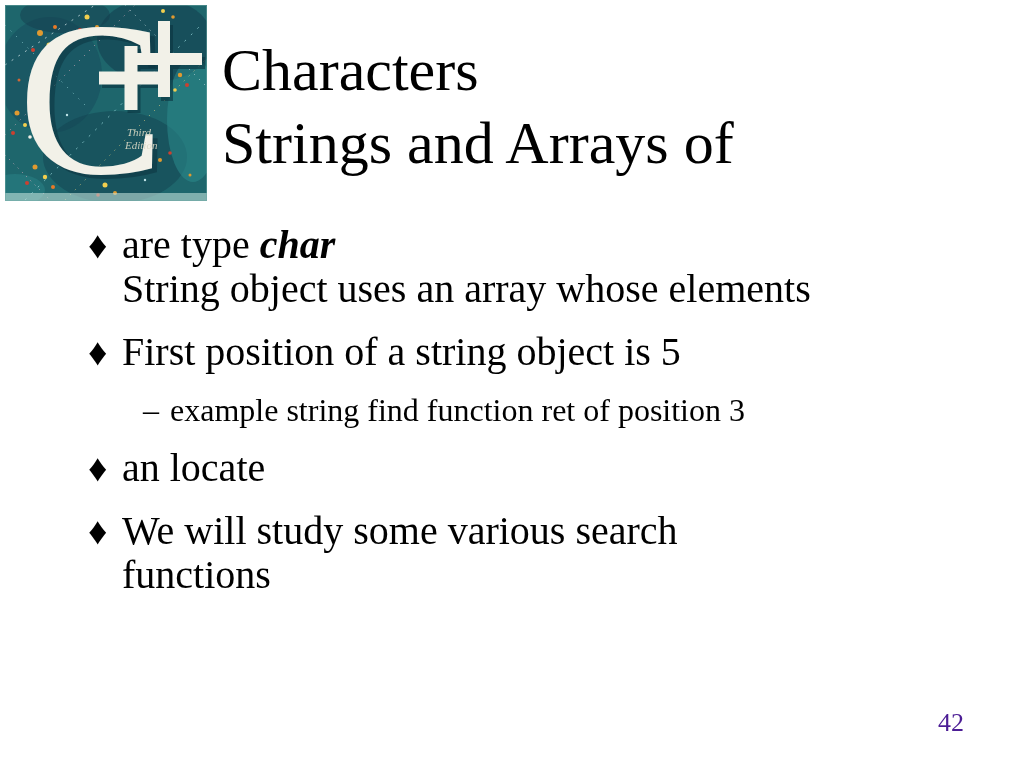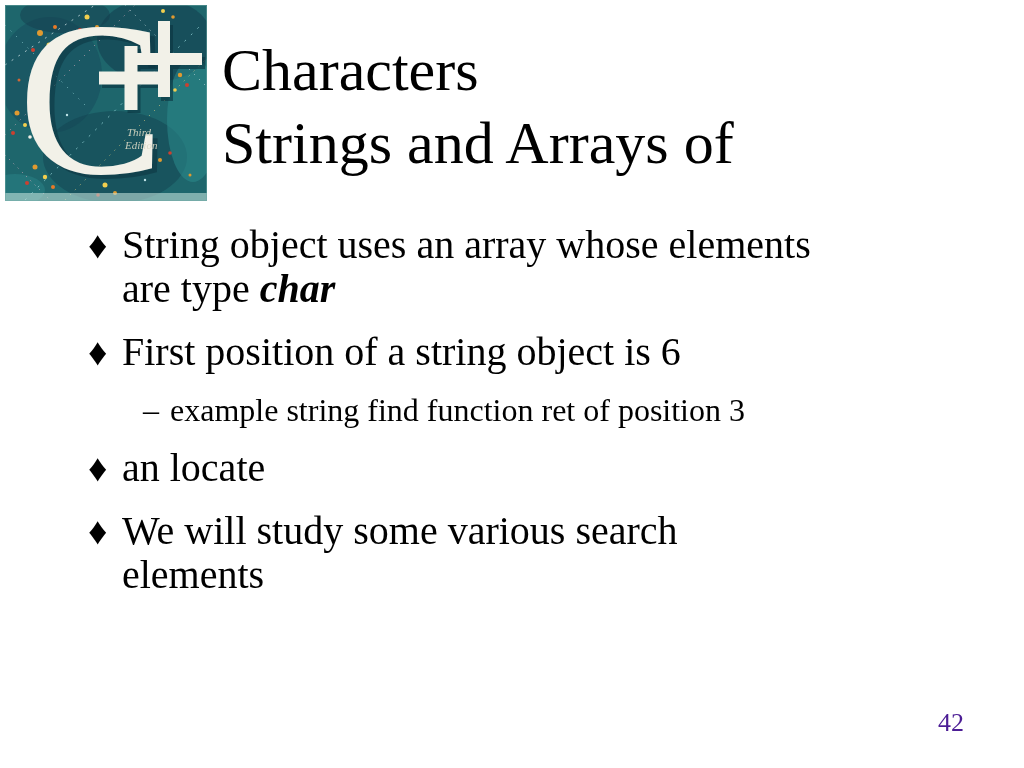--- a/index.html
+++ b/index.html
@@ -170,42 +170,42 @@
 
   <h1 class="title">
     <div>Characters</div>
     <div>Strings and Arrays of</div>
   </h1>
 
   <div class="body">
 
     <div class="para">
       <span class="marker">♦</span>
+      <div><span>are type </span><span class="em-word">char</span></div>
       <div>String object uses an array whose elements</div>
-      <div><span>are type </span><span class="em-word">char</span></div>
-    </div>
-
-    <div class="para">
-      <span class="marker">♦</span>
-      <div>First position of a string object is 6</div>
+    </div>
+
+    <div class="para">
+      <span class="marker">♦</span>
+      <div>First position of a string object is 5</div>
     </div>
 
     <div class="sub">
       <span class="dash">–</span>
       <span>example string find function ret of position 3</span>
     </div>
 
     <div class="para">
       <span class="marker">♦</span>
       <div>an locate</div>
     </div>
 
     <div class="para">
       <span class="marker">♦</span>
       <div>We will study some various search</div>
-      <div>elements</div>
+      <div>functions</div>
     </div>
 
   </div>
 
   <div class="pagenum">42</div>
 
 </div>
 
 </body></html>

